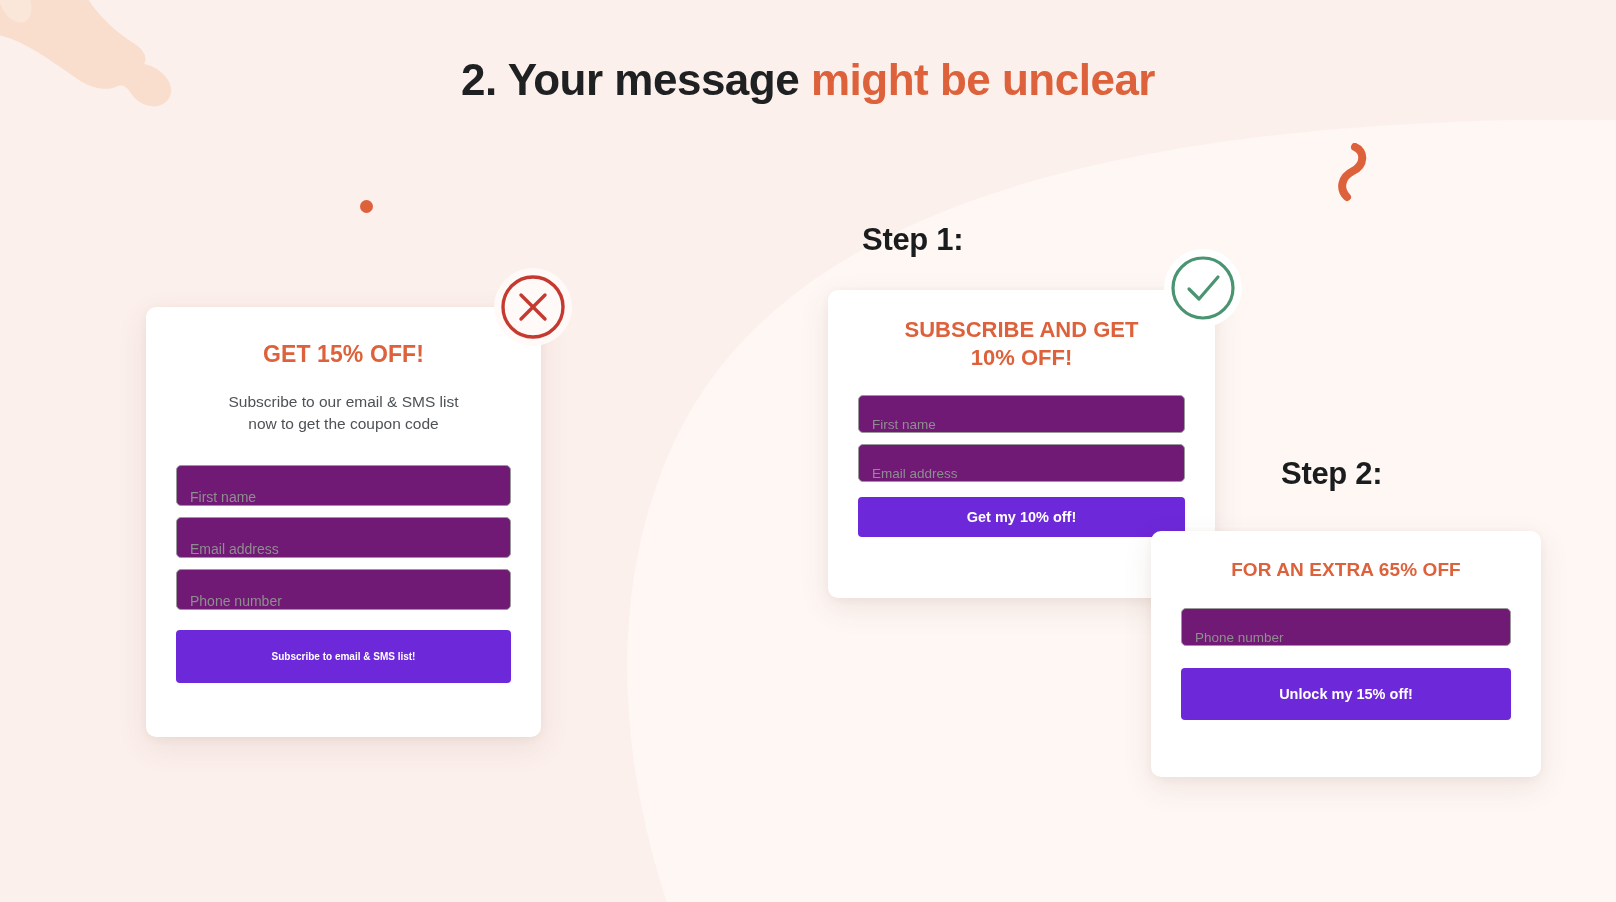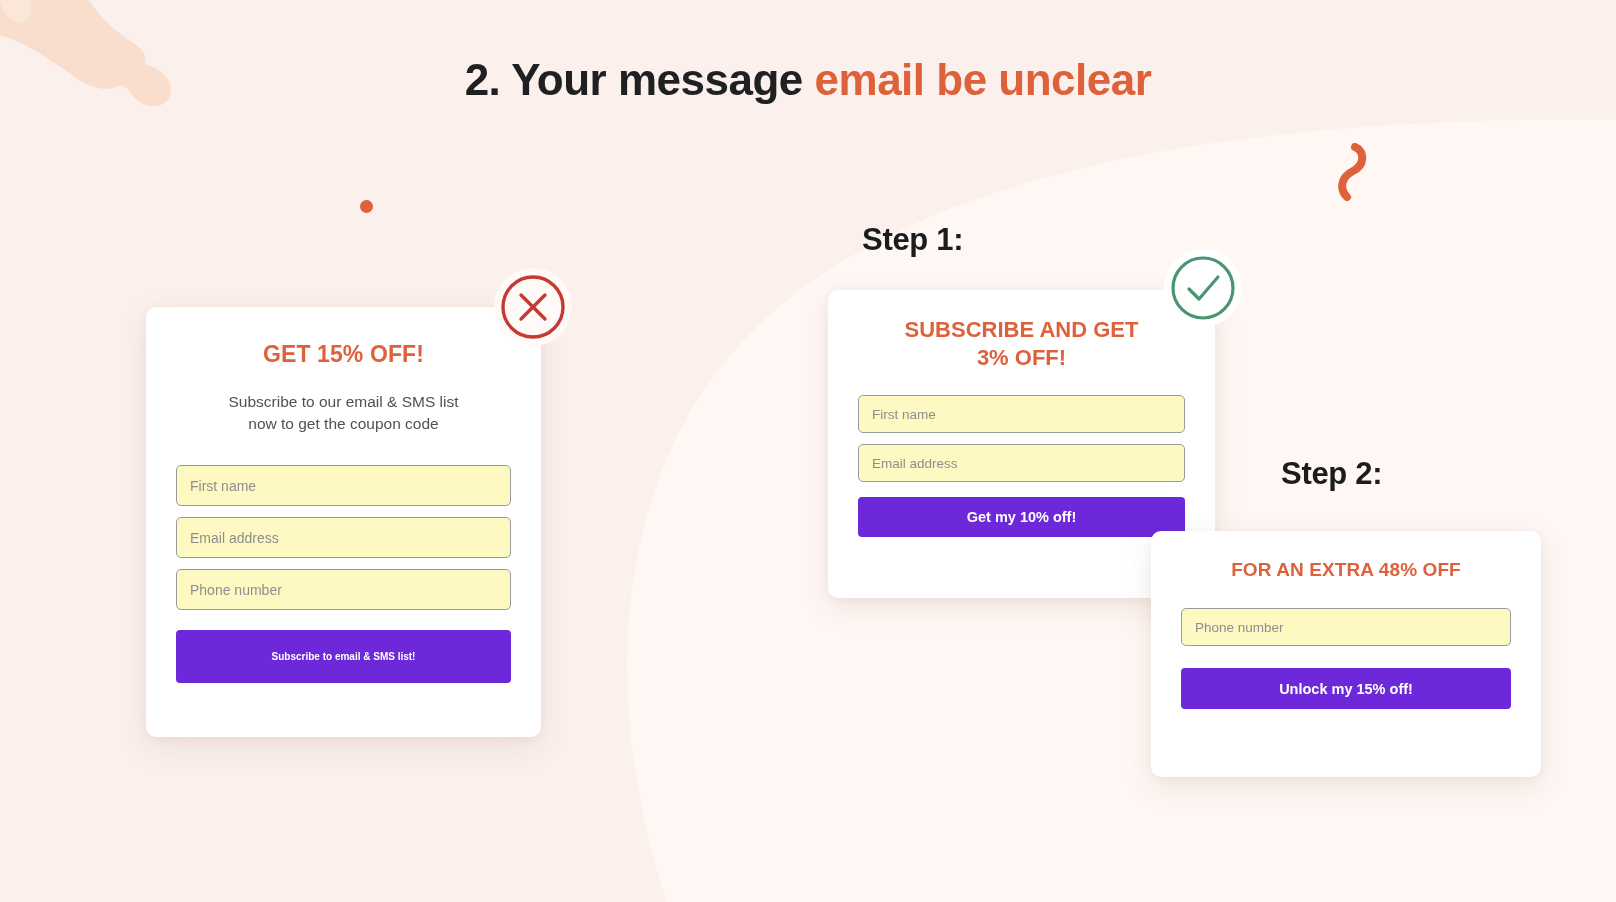--- a/index.html
+++ b/index.html
@@ -103,23 +103,23 @@
 
   .card-sub {
     color: #4E5256;
     text-align: center;
     line-height: 1.42;
   }
 
   .field {
     border: 1px solid #9A9A9A;
     border-radius: 5px;
-    background: #fef9c3;
+    background: #701a75;
     display: flex;
-    align-items: center;
+    align-items: flex-end;
   }
   .field .ph {
     color: #8E8E8E;
     user-select: none;
   }
 
   .cta-btn {
     background: #6d28d9;
     color: #FFFFFF;
     font-weight: bold;
@@ -200,21 +200,21 @@
     letter-spacing: 0.1px;
   }
   #card-step2 .fields { margin-top: 26px; padding: 0 30px; }
   #card-step2 .field {
     height: 38px;
     padding: 0 13px;
     font-size: 13.5px;
   }
   #card-step2 .cta-btn {
     margin: 22px 30px 0 30px;
-    height: 41px;
+    height: 52px;
     font-size: 14.5px;
     width: calc(100% - 60px);
   }
 
   
   .badge {
     position: absolute;
     border-radius: 50%;
     display: flex;
     align-items: center;
@@ -255,21 +255,21 @@
   </svg>
 
   <div class="deco-dot"></div>
 
   <svg class="deco-squiggle" viewBox="0 0 46 60">
     <path d="M 30 4 C 40 8 40 22 28 28 C 16 34 14 46 22 54" stroke="#DD613A" stroke-width="8" stroke-linecap="round" fill="none"></path>
   </svg>
 </div>
 
 <h1 id="page-title">
-  <span>2. Your message </span><span class="hl">email be unclear</span>
+  <span>2. Your message </span><span class="hl">might be unclear</span>
 </h1>
 
 <div class="step-label" id="step1-label">Step 1:</div>
 <div class="step-label" id="step2-label">Step 2:</div>
 
 <div class="popup-card" id="card-exit">
   <div class="card-heading">
     <div>GET 15% OFF!</div>
   </div>
   <div class="card-sub">
@@ -294,21 +294,21 @@
   <svg width="70" height="70" viewBox="0 0 70 70">
     <circle cx="35" cy="35" r="30" stroke="#C53A30" stroke-width="3.4" fill="none"></circle>
     <line x1="23" y1="23" x2="47" y2="47" stroke="#C53A30" stroke-width="3.4" stroke-linecap="round"></line>
     <line x1="47" y1="23" x2="23" y2="47" stroke="#C53A30" stroke-width="3.4" stroke-linecap="round"></line>
   </svg>
 </div>
 
 <div class="popup-card" id="card-step1">
   <div class="card-heading">
     <div>SUBSCRIBE AND GET</div>
-    <div>3% OFF!</div>
+    <div>10% OFF!</div>
   </div>
   <div class="fields">
     <div class="field">
       <span class="ph">First name</span>
     </div>
     <div class="field">
       <span class="ph">Email address</span>
     </div>
   </div>
   <button class="cta-btn">Get my 10% off!</button>
@@ -316,21 +316,21 @@
 
 <div class="badge" id="badge-success">
   <svg width="70" height="70" viewBox="0 0 70 70">
     <circle cx="35" cy="35" r="30" stroke="#4A9472" stroke-width="3.2" fill="none"></circle>
     <polyline points="21,36 31,46 50,24" stroke="#4A9472" stroke-width="3.2" fill="none" stroke-linecap="round" stroke-linejoin="round"></polyline>
   </svg>
 </div>
 
 <div class="popup-card" id="card-step2">
   <div class="card-heading">
-    <div>FOR AN EXTRA 48% OFF</div>
+    <div>FOR AN EXTRA 65% OFF</div>
   </div>
   <div class="fields">
     <div class="field">
       <span class="ph">Phone number</span>
     </div>
   </div>
   <button class="cta-btn">Unlock my 15% off!</button>
 </div>
 
 </body></html>

